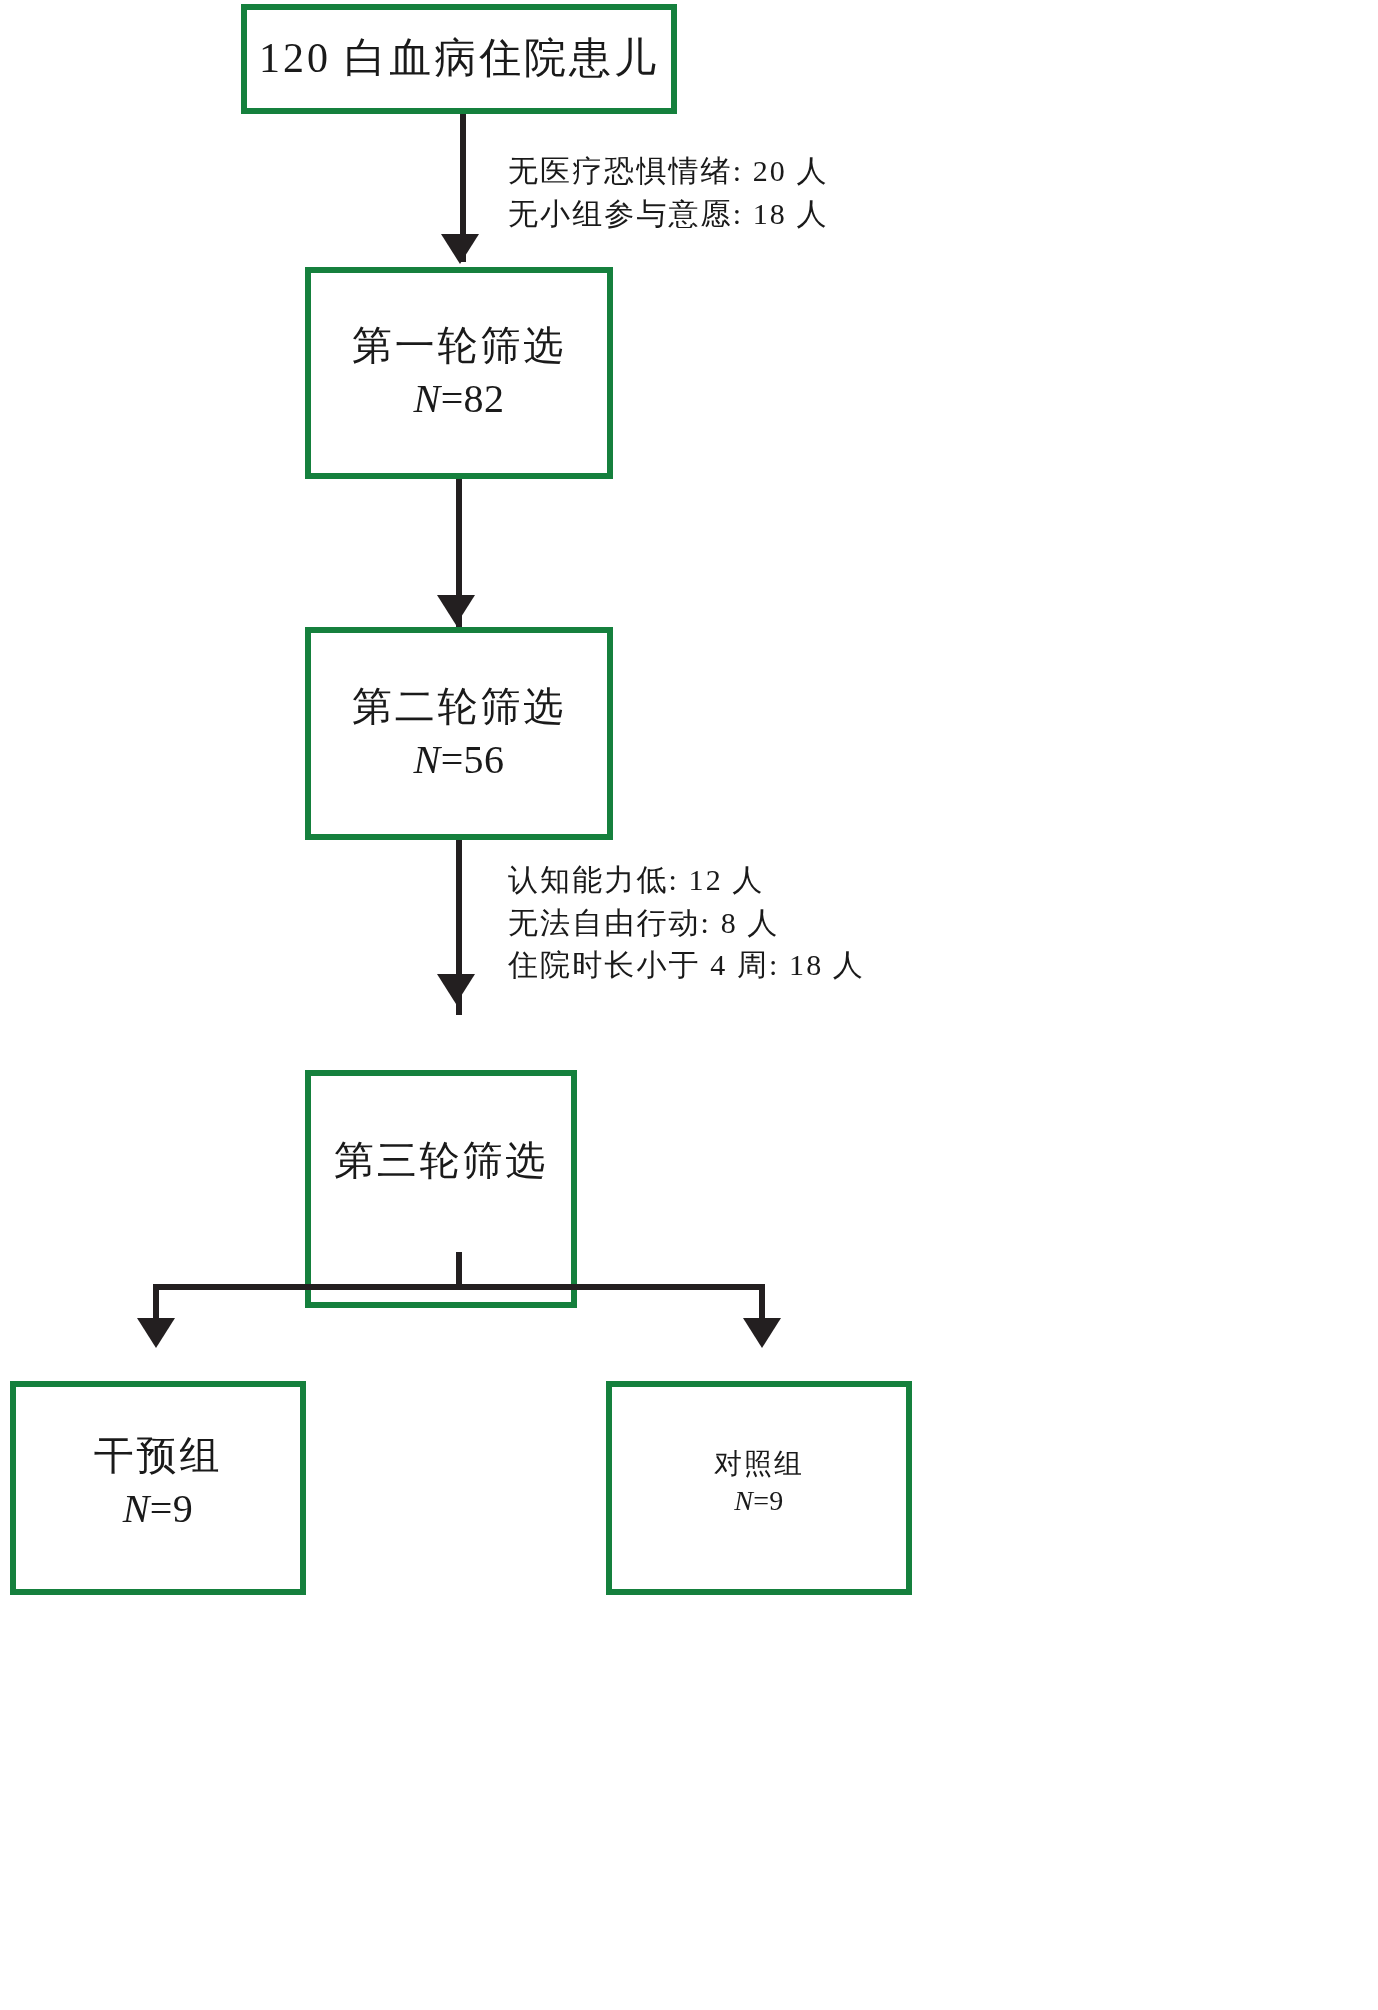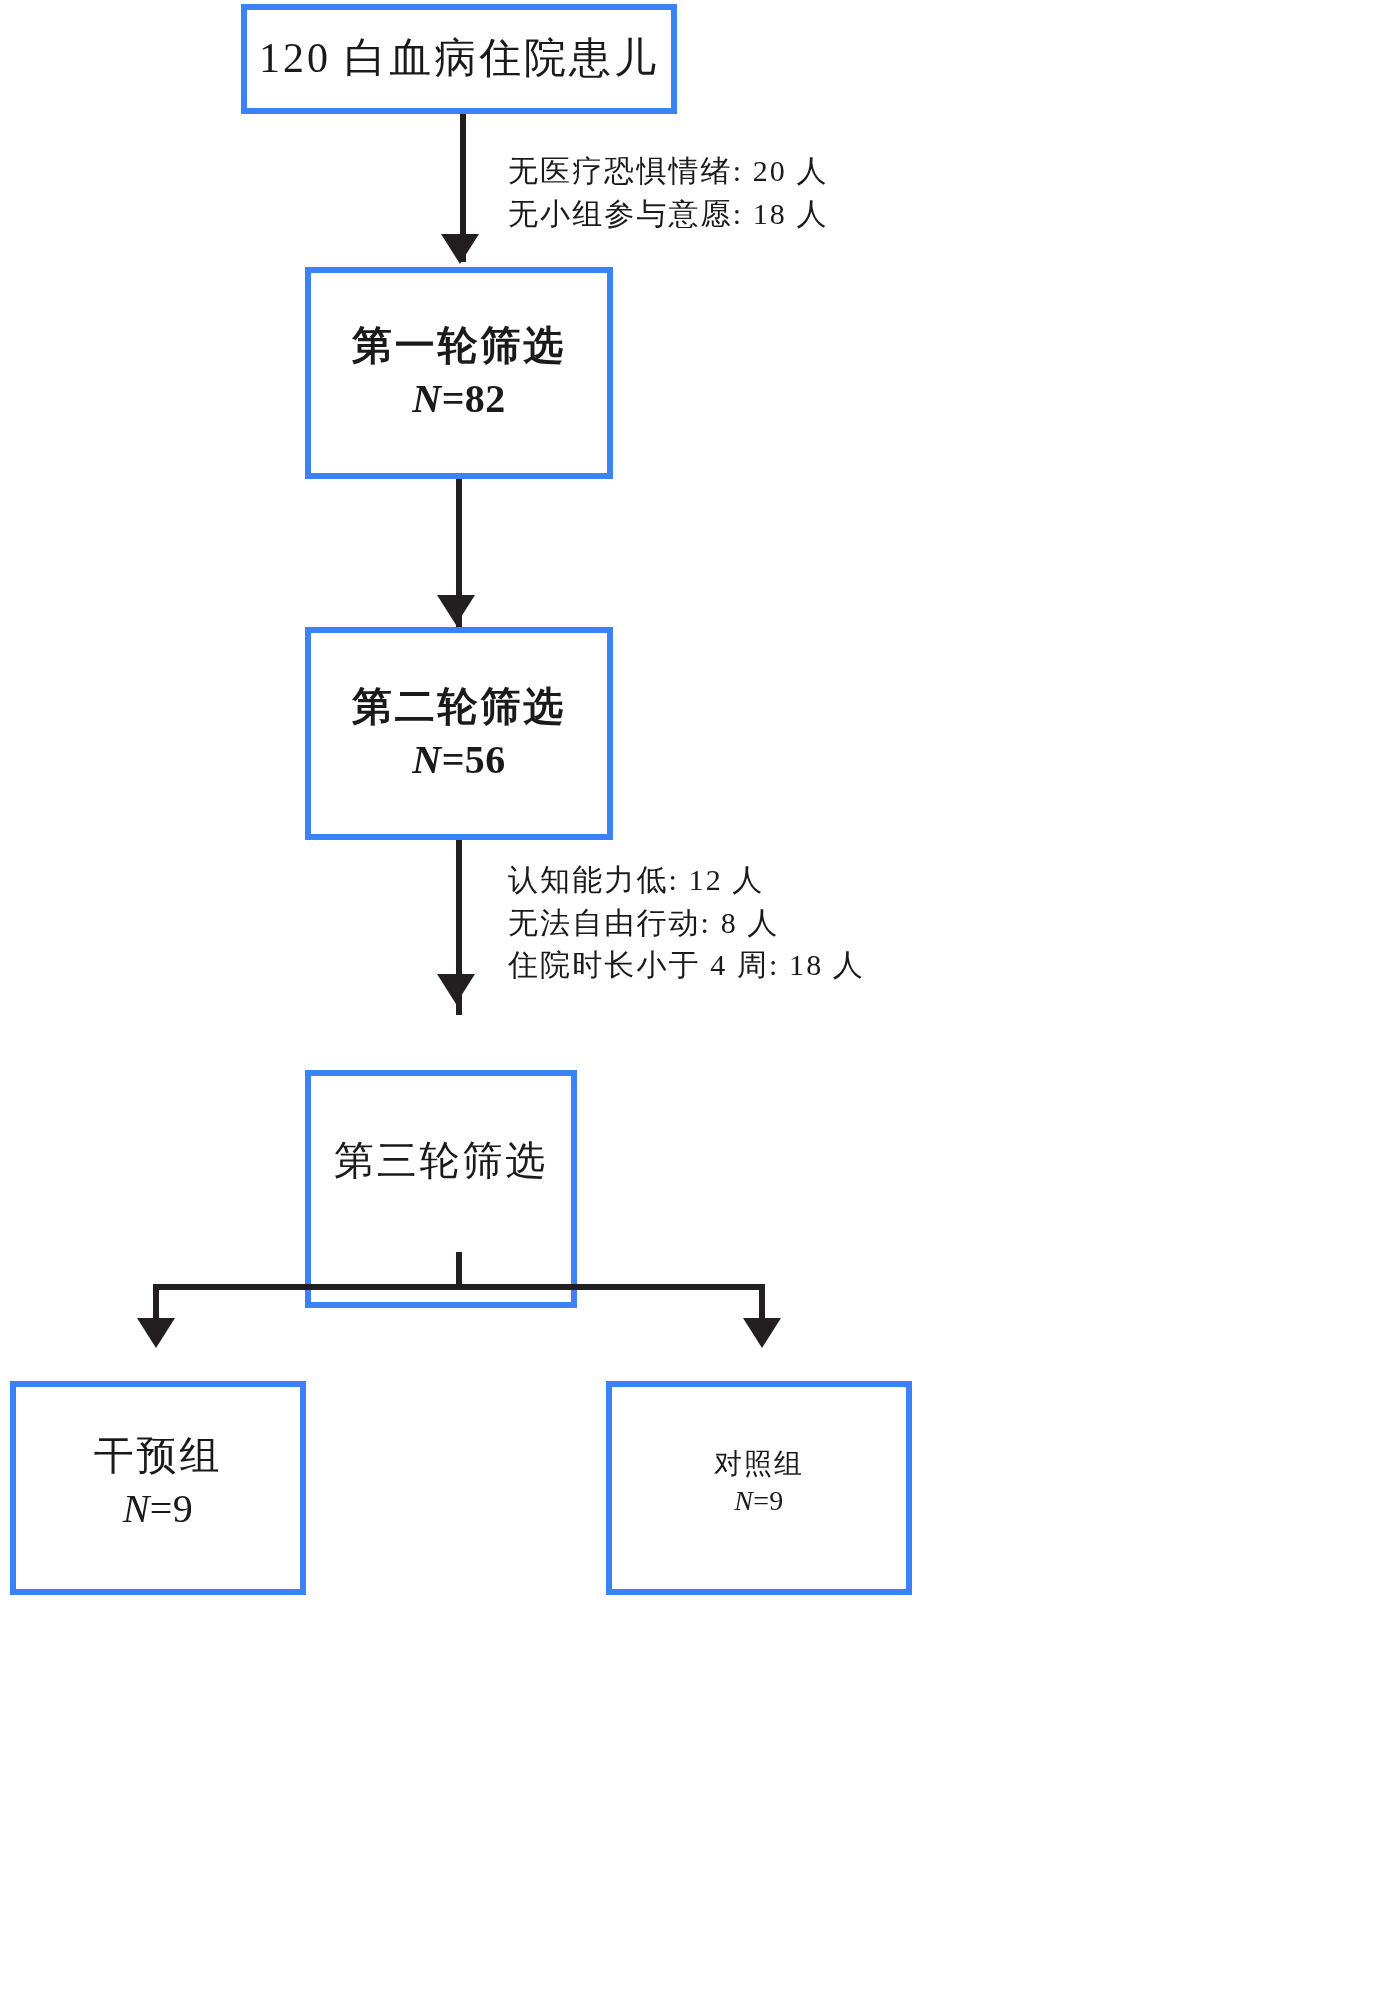--- a/index.html
+++ b/index.html
@@ -16,21 +16,21 @@
     width: 1378px;
     height: 2010px;
     background: #ffffff;
     overflow: hidden;
   }
 
   
   .box {
     position: absolute;
     box-sizing: border-box;
-    border: 6px solid #3b82f6;
+    border: 6px solid #15803d;
     background: #ffffff;
     display: flex;
     flex-direction: column;
     align-items: center;
     justify-content: center;
     text-align: center;
     line-height: 1.32;
   }
   .box .ln {
     display: block;
@@ -74,21 +74,21 @@
   }
   
   #box-r3 {
     left: 305px;
     top: 1070px;
     width: 272px;
     height: 238px;
     font-size: 40px;
   }
   #box-r3 .stack { margin-top: -56px; }
-  #box-r1 .stack, #box-r2 .stack { margin-top: 0; font-weight: bold; }
+  #box-r1 .stack, #box-r2 .stack { margin-top: 0; }
 
   
   #box-intervention {
     left: 10px;
     top: 1381px;
     width: 296px;
     height: 214px;
     font-size: 40px;
   }
   #box-control {

